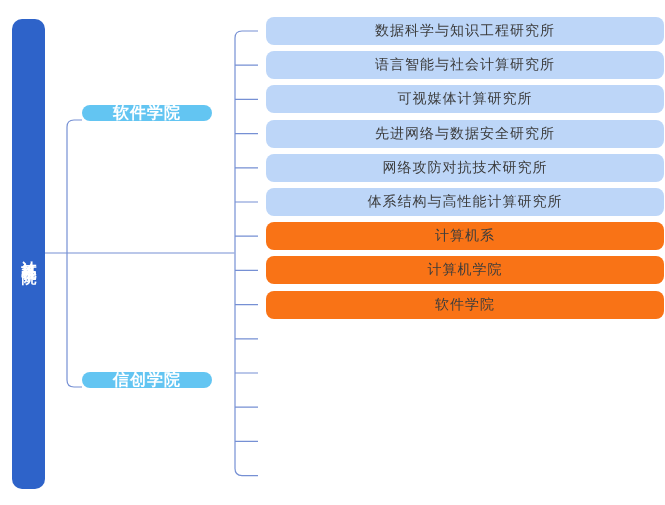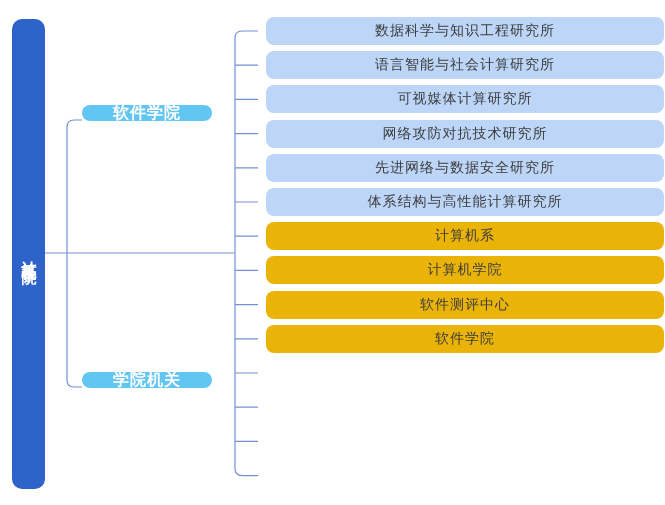--- a/index.html
+++ b/index.html
@@ -33,21 +33,21 @@
   .units{
     position:absolute;left:266px;top:17px;width:398px;
     display:flex;flex-direction:column;gap:6.2px;
   }
   .unit{
     height:28px;border-radius:8px;
     display:flex;align-items:center;justify-content:center;
     font-size:14px;color:#3c3c3c;letter-spacing:1px;
   }
   .unit.inst{background:#bdd6f8;}
-  .unit.dept{background:#eab308;}
+  .unit.dept{background:#f97316;}
 </style>
 </head>
 <body>
 
 <div class="canvas">
 
   <svg class="connectors" width="665" height="505" viewBox="0 0 665 505">
     <g stroke="#7690d4" stroke-width="1.2" fill="none">
 
       <path d="M45 253 H234.4"></path>
@@ -56,28 +56,27 @@
 
       <path d="M258 31 H242 Q235 31 235 38 V468.6 Q235 475.6 242 475.6 H258"></path>
 
       <path d="M235 65.2 H258 M235 99.4 H258 M235 133.6 H258 M235 167.8 H258 M235 202 H258 M235 236.2 H258 M235 270.4 H258 M235 304.6 H258 M235 338.8 H258 M235 373 H258 M235 407.2 H258 M235 441.4 H258"></path>
     </g>
   </svg>
 
   <div class="root-bar">计算机学院</div>
 
   <div class="branch-node b0">软件学院</div>
-  <div class="branch-node b1">学院机关</div>
+  <div class="branch-node b1">信创学院</div>
 
   <div class="units">
     <div class="unit inst">数据科学与知识工程研究所</div>
     <div class="unit inst">语言智能与社会计算研究所</div>
     <div class="unit inst">可视媒体计算研究所</div>
+    <div class="unit inst">先进网络与数据安全研究所</div>
     <div class="unit inst">网络攻防对抗技术研究所</div>
-    <div class="unit inst">先进网络与数据安全研究所</div>
     <div class="unit inst">体系结构与高性能计算研究所</div>
     <div class="unit dept">计算机系</div>
     <div class="unit dept">计算机学院</div>
-    <div class="unit dept">软件测评中心</div>
     <div class="unit dept">软件学院</div>
   </div>
 
 </div>
 
 </body></html>

